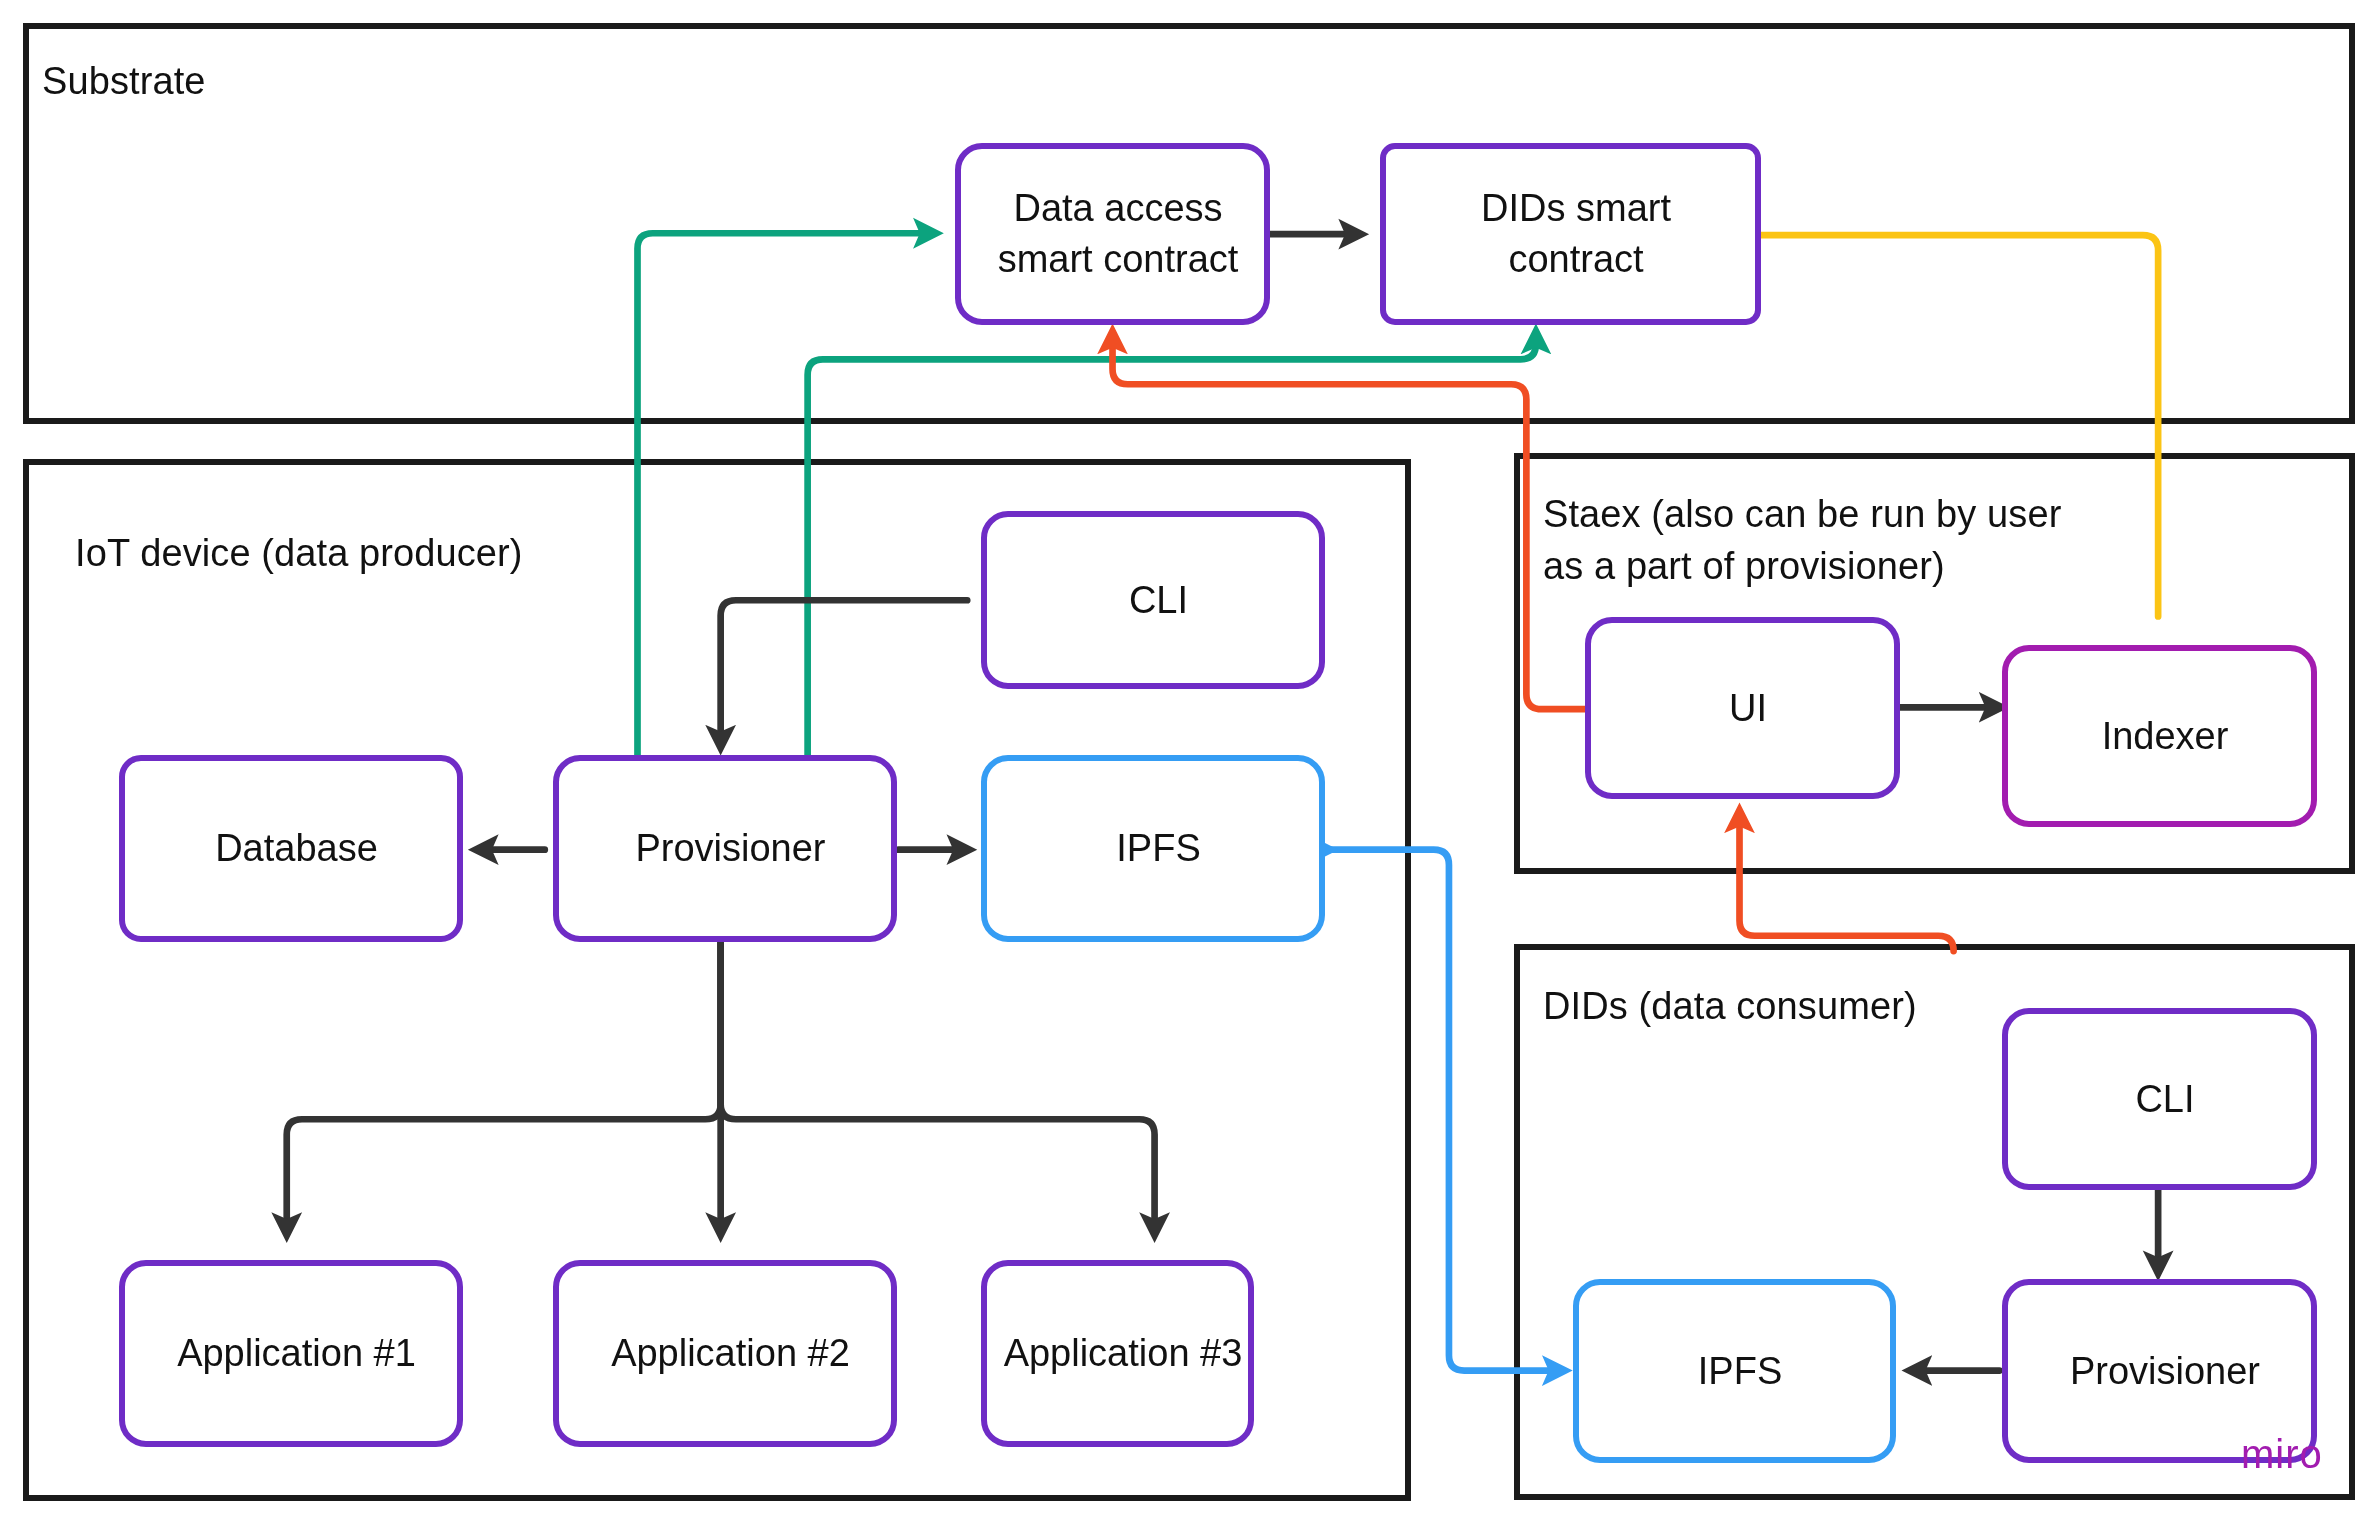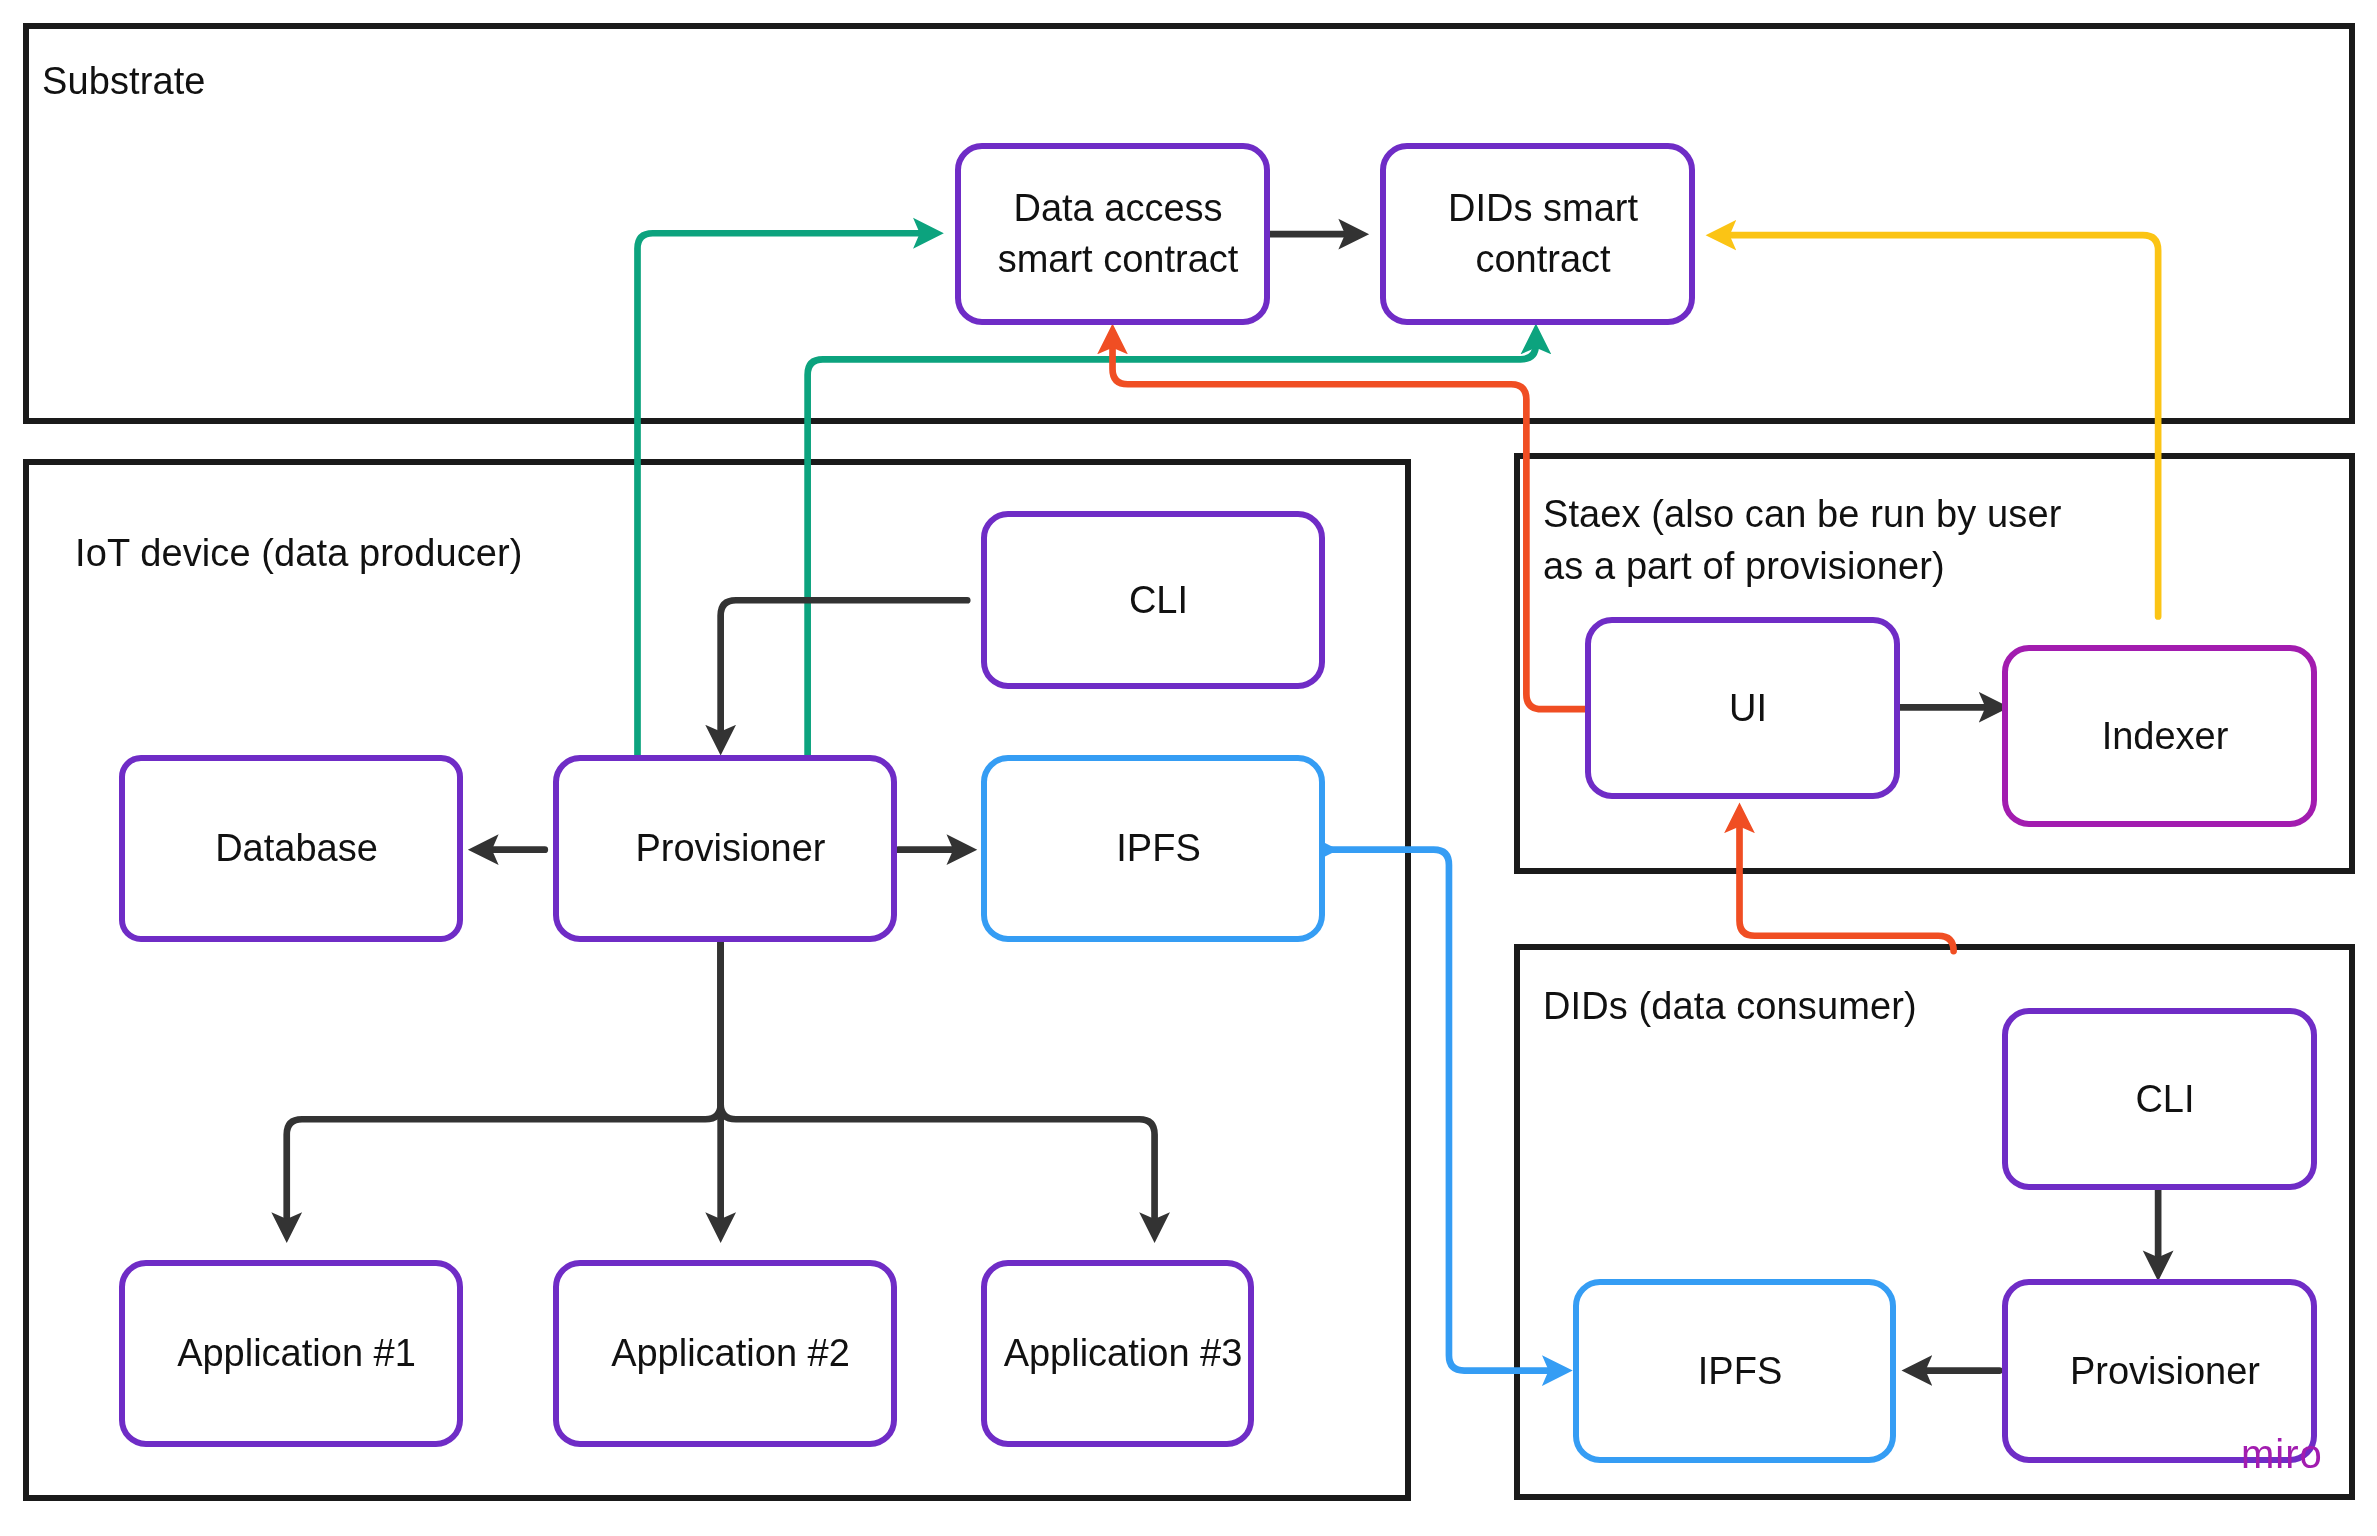--- a/index.html
+++ b/index.html
@@ -149,21 +149,21 @@
   <div class="group-label" style="left:1543px; top:488px;">Staex (also can be run by user
 as a part of provisioner)</div>
 
   <div class="group" style="left:1514px; top:944px; width:841px; height:556px;">
   </div>
   <div class="group-label" style="left:1543px; top:980px;">DIDs (data consumer)</div>
 
   <div class="node purple" style="left:955px; top:143px; width:315px; height:182px;">Data access
 smart contract</div>
 
-  <div class="node purple" style="left:1380px; top:143px; width:315px; height:182px;">DIDs smart
+  <div class="node purple" style="left:1380px; top:143px; width:381px; height:182px;border-radius:15px;">DIDs smart
 contract</div>
 
   <div class="node purple" style="left:981px; top:511px; width:344px; height:178px;">CLI</div>
 
   <div class="node purple" style="left:119px; top:755px; width:344px; height:187px;border-radius:22px;">Database</div>
 
   <div class="node purple" style="left:553px; top:755px; width:344px; height:187px;">Provisioner</div>
 
   <div class="node blue" style="left:981px; top:755px; width:344px; height:187px;">IPFS</div>
 

